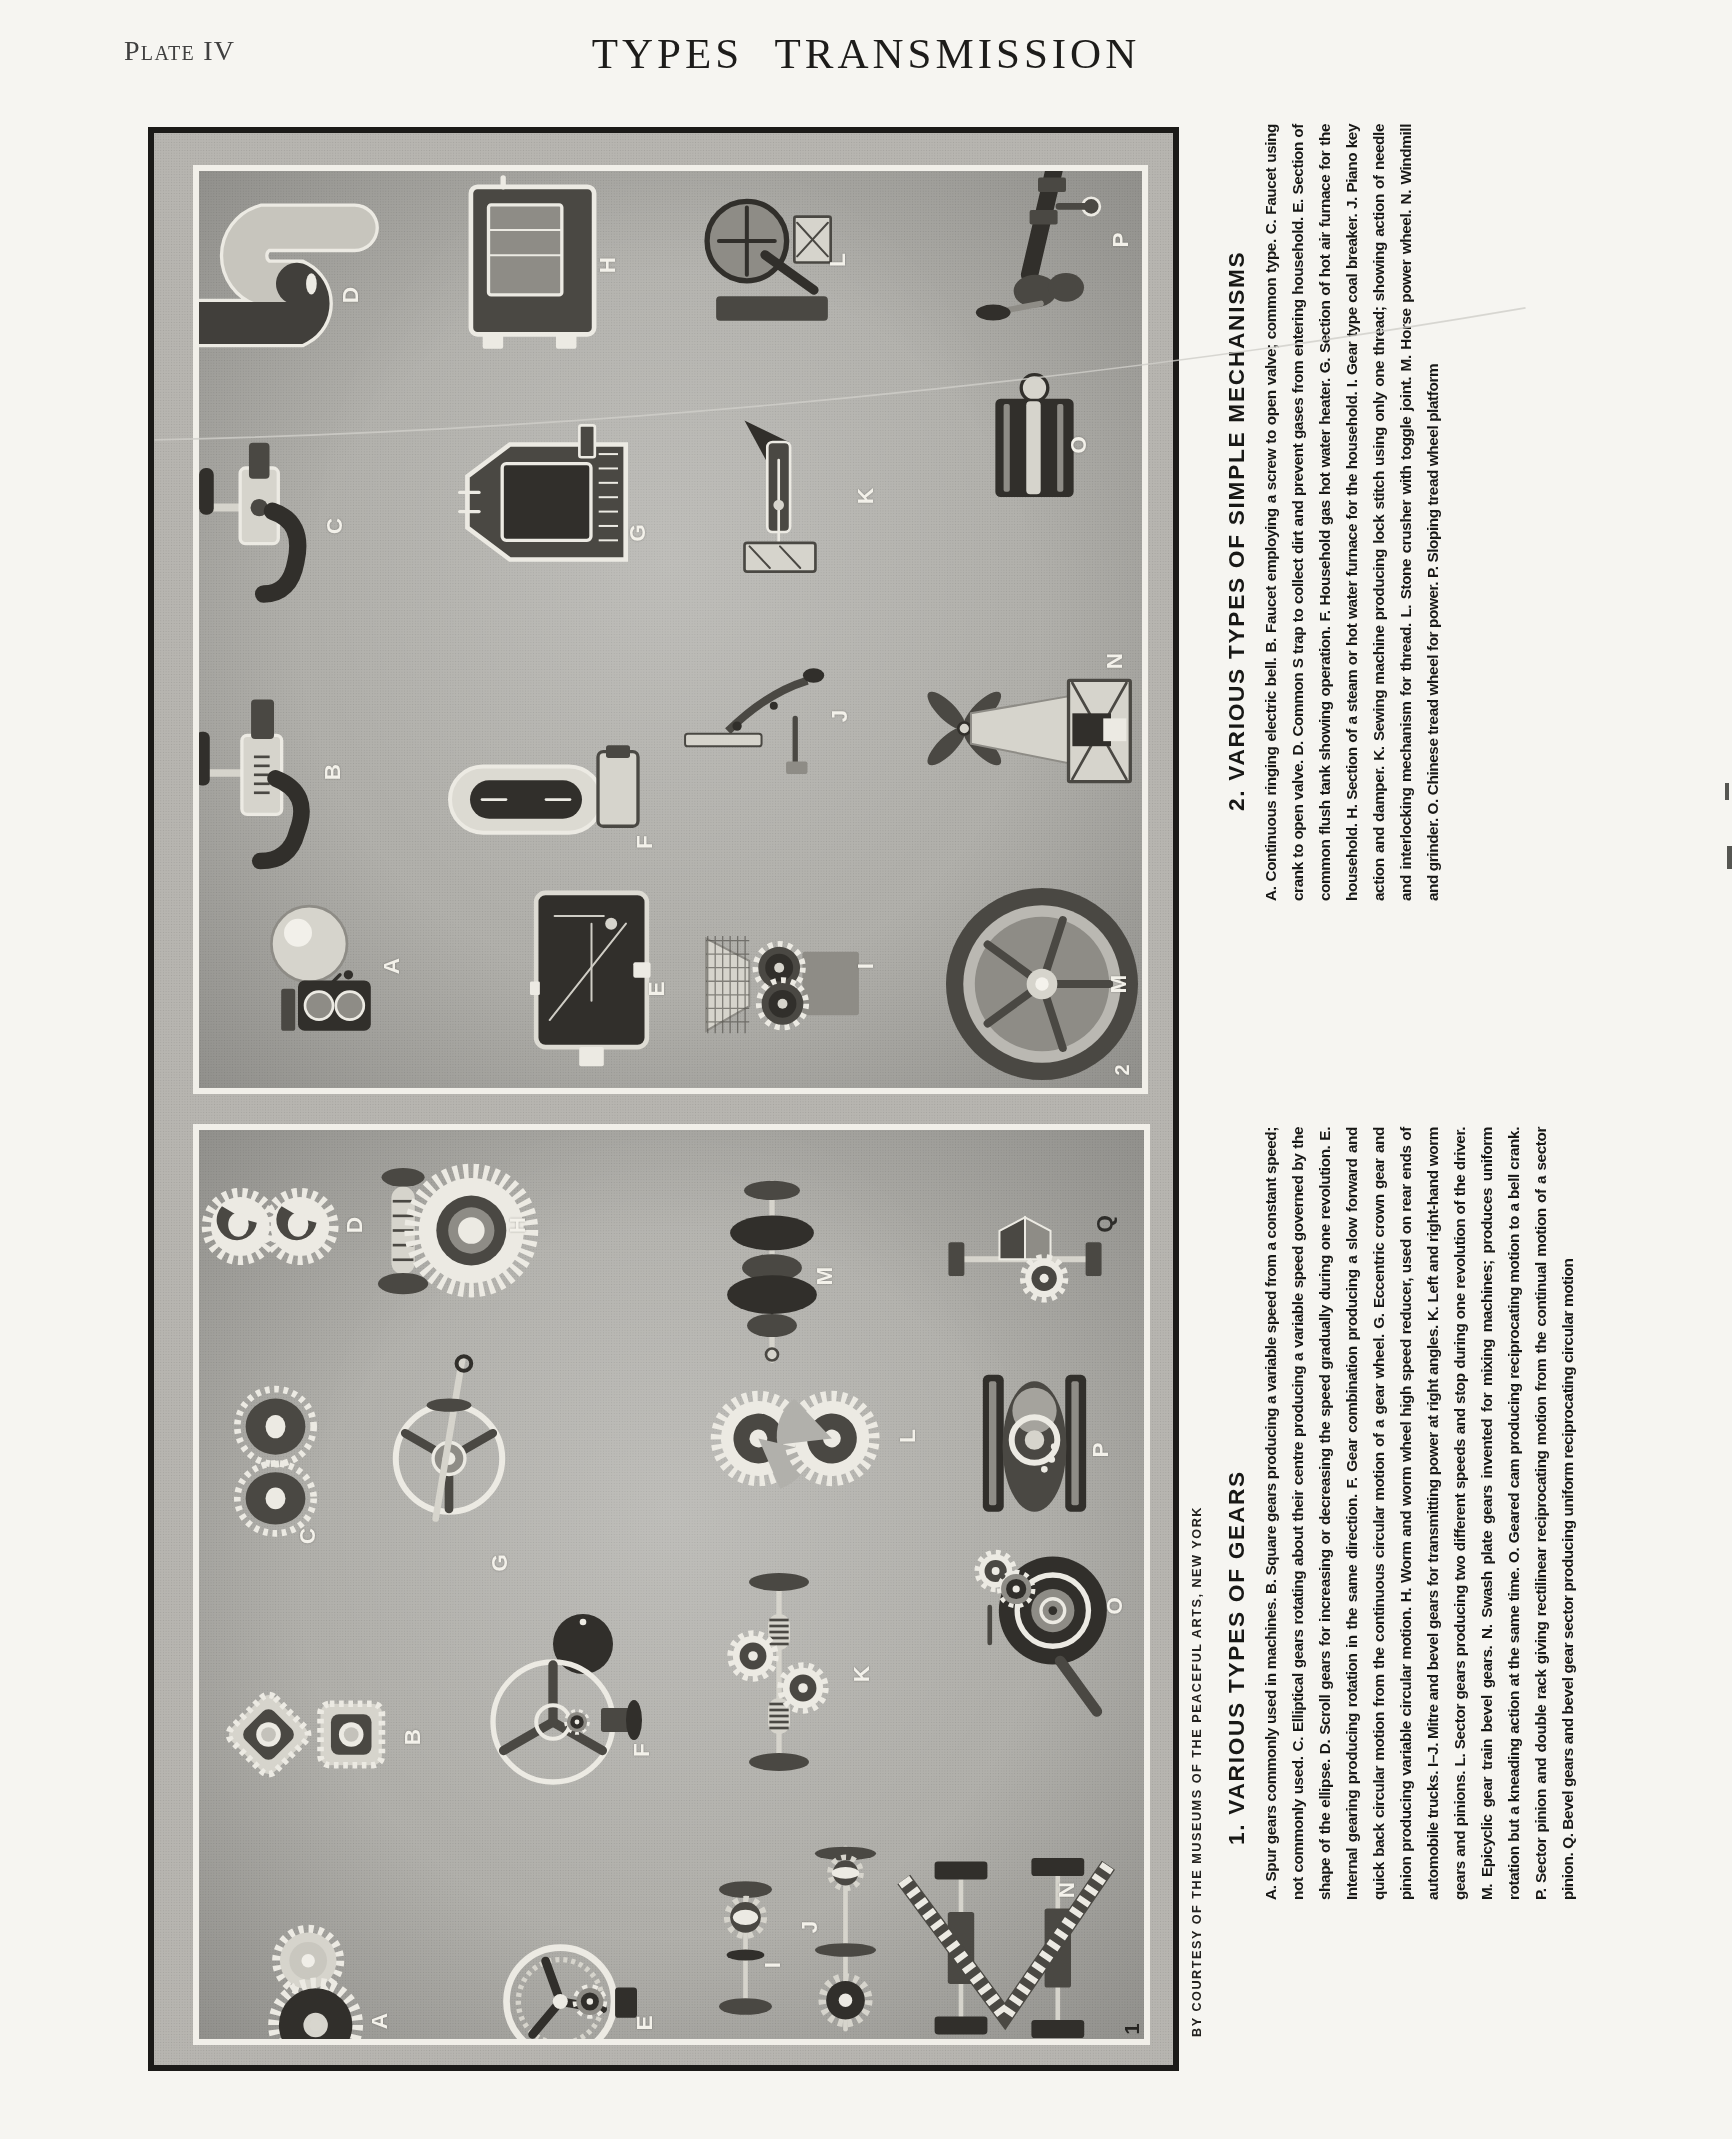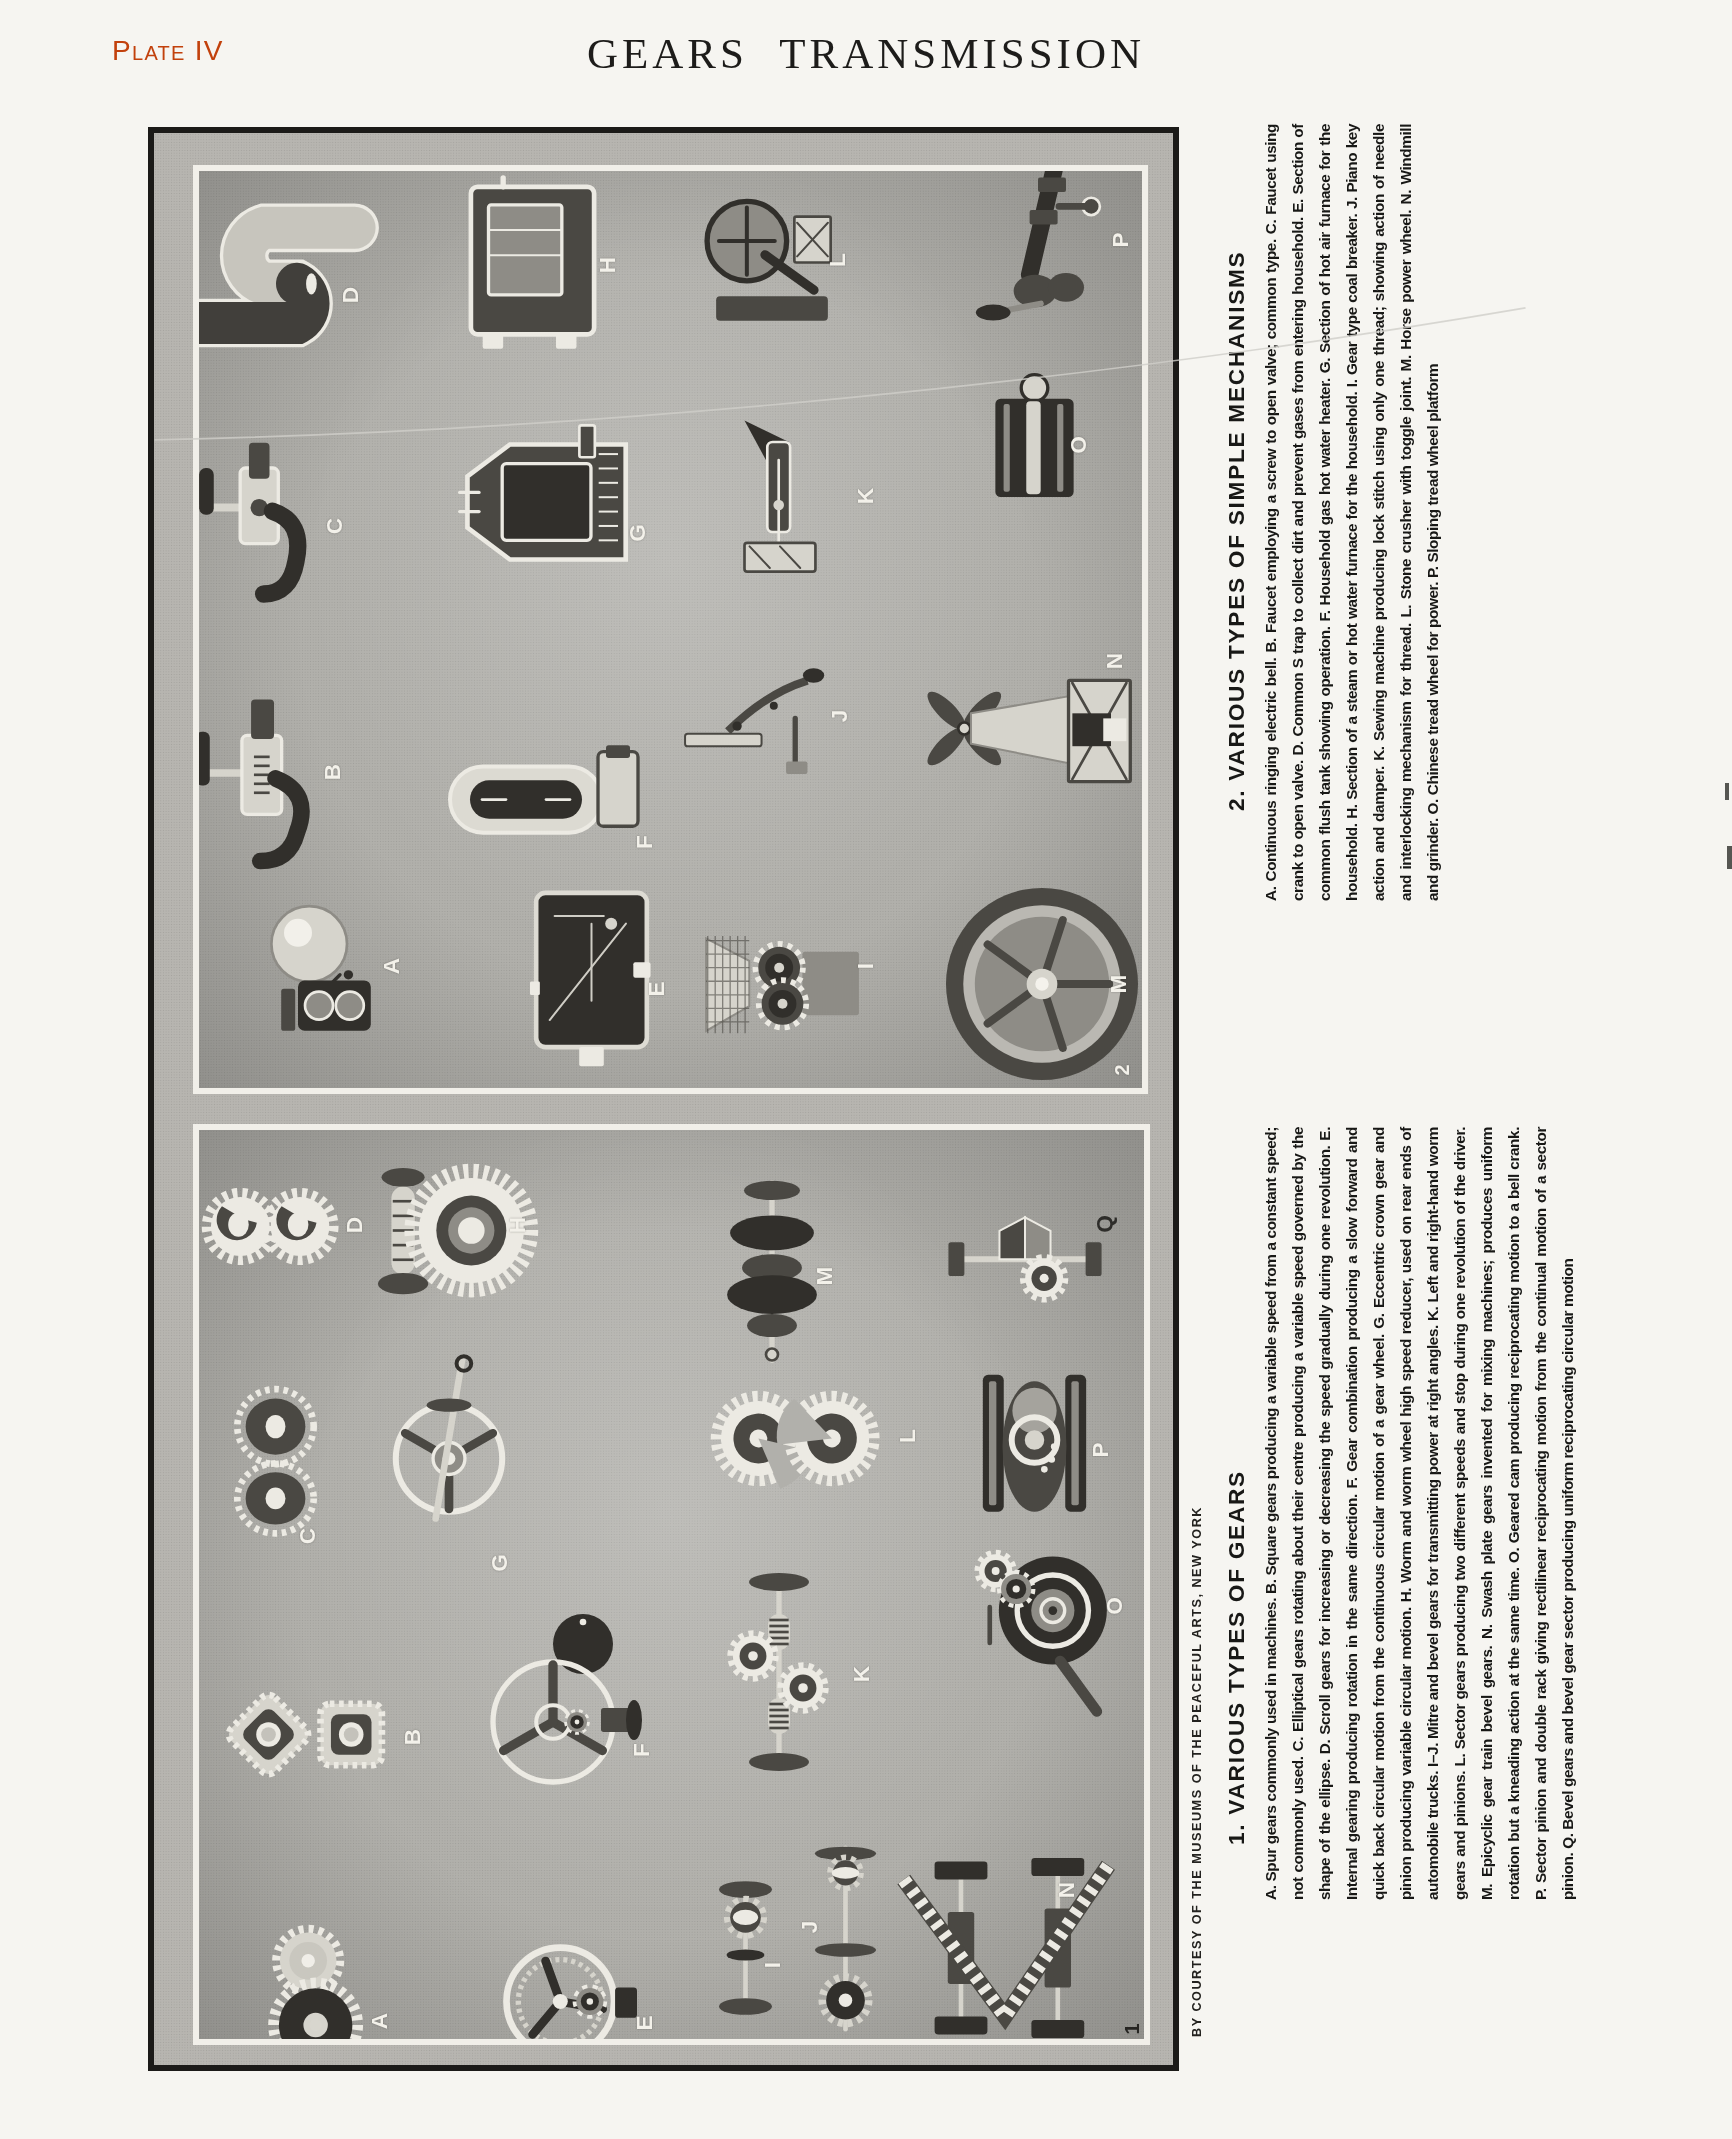--- a/index.html
+++ b/index.html
@@ -3,23 +3,23 @@
 <meta charset="utf-8">
 <style>
   html,body{margin:0;padding:0;}
   body{
     width:1732px;height:2140px;position:relative;overflow:hidden;
     background:#f6f5f1;
     font-family:"Liberation Sans",sans-serif;
   }
   
   .plate-label{
-    position:absolute;left:112px;top:35px;
-    font-family:Liberation Sans, sans-serif;font-variant:small-caps;
-    font-size:28px;color:#c2410c;letter-spacing:1.3px;
+    position:absolute;left:124px;top:35px;
+    font-family:Liberation Serif, serif;font-variant:small-caps;
+    font-size:28px;color:#404040;letter-spacing:1.3px;
   }
   .page-title{
     position:absolute;left:0;top:29px;width:1732px;text-align:center;
     font-family:"Liberation Serif",serif;font-size:43px;color:#1d1c1a;
     letter-spacing:4px;word-spacing:17.3px;
   }
   
   .plate{
     position:absolute;left:148px;top:127px;width:1031px;height:1944px;
     box-sizing:border-box;border:6px solid #1b1a18;
@@ -64,21 +64,21 @@
     font:700 12.7px "Liberation Sans",sans-serif;letter-spacing:1.5px;white-space:nowrap;color:#23221f;
   }
   
   .hairline{position:absolute;left:0;top:0;pointer-events:none;}
   .speck{position:absolute;background:#3a3936;opacity:.85;}
 </style>
 </head>
 <body>
 
 <div class="plate-label">Plate IV</div>
-<div class="page-title">GEARS TRANSMISSION</div>
+<div class="page-title">TYPES TRANSMISSION</div>
 
 <div class="plate">
   <div class="photo" id="photo-2">
       <div class="item" style="left: -10px; top: 26px; width: 180px; height: 140px;">
         <svg width="180" height="140" viewBox="0 0 270 210">
           <path d="M 248.4 46.2 H 113.39999999999999 A 44.1 44.1 0 0 0 113.39999999999999 130.2 H 162 A 33.6 33.6 0 0 1 162 189 H 16.2" fill="none" stroke="#eceae3" stroke-width="73" stroke-linecap="round"></path>
           <path d="M 248.4 46.2 H 113.39999999999999 A 44.1 44.1 0 0 0 113.39999999999999 130.2 H 162" fill="none" stroke="#c7c5bd" stroke-width="63" stroke-linecap="round"></path>
           <path d="M 162 130.2 A 33.6 33.6 0 0 1 162 189 H 16.2" fill="none" stroke="#413f3b" stroke-width="63" stroke-linecap="round"></path>
           <ellipse cx="183.60000000000002" cy="130.2" rx="8" ry="16" fill="#eceae3"></ellipse>
         </svg>

